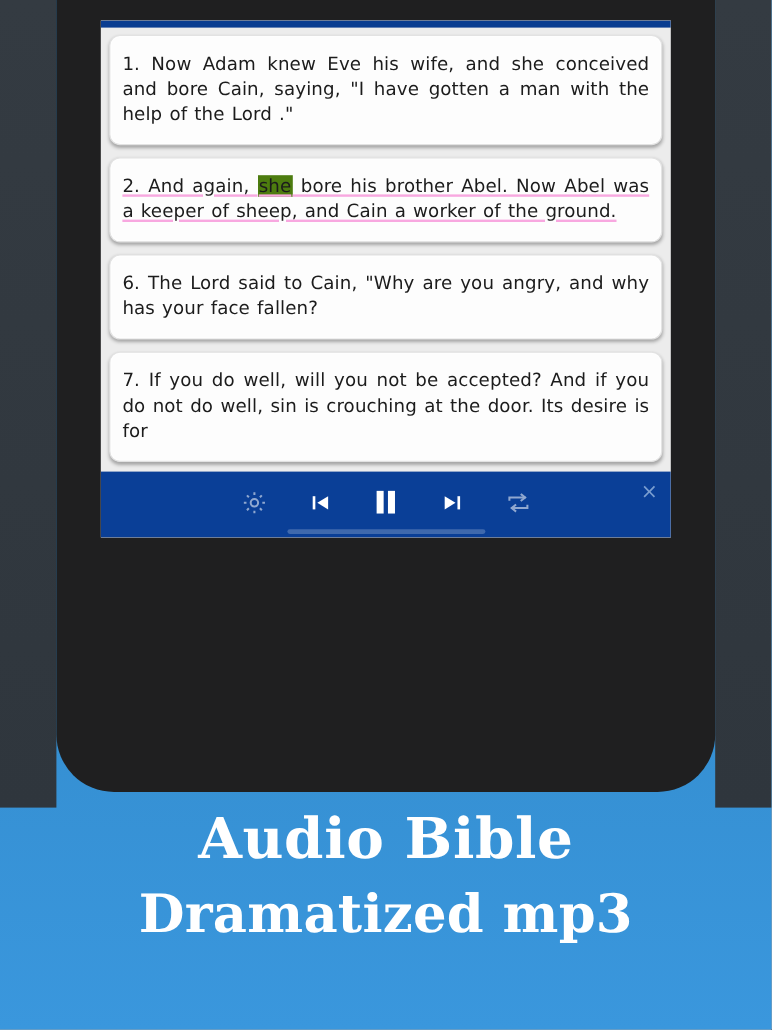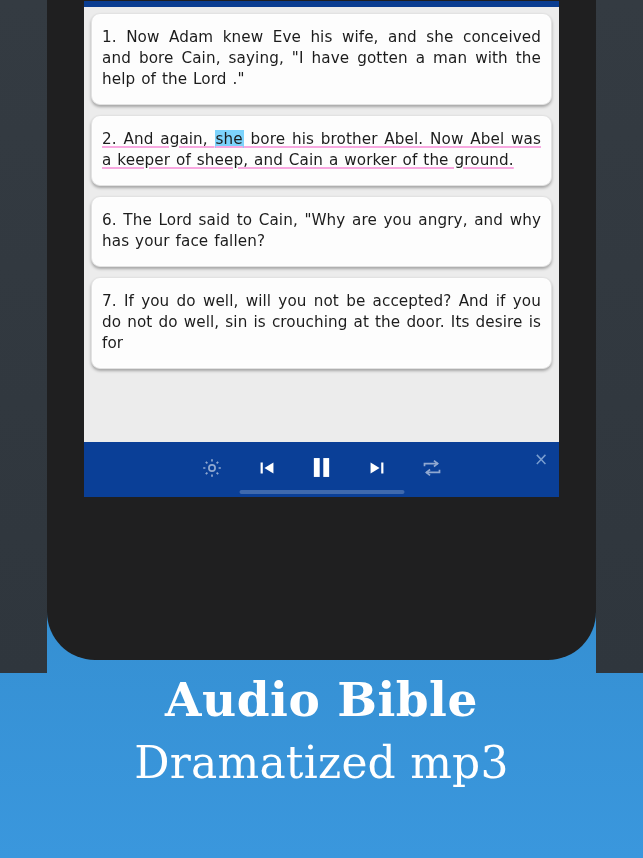--- a/index.html
+++ b/index.html
@@ -22,22 +22,22 @@
   .device-frame {
     position:absolute; left:47px; top:-40px;
     width:549px; height:700px;
     background:#1f1f20;
     border-bottom-left-radius:48px;
     border-bottom-right-radius:48px;
   }
 
   
   .screen {
-    position:absolute; left:84px; top:1px;
-    width:475px; height:496px;
+    position:absolute; left:84px; top:17px;
+    width:475px; height:431px;
     background:#ececec;
     overflow:hidden;
   }
 
   .status-strip {
     position:absolute; left:0; top:0; width:100%; height:6px;
     background:#0a3d91;
   }
 
   .verse-list {
@@ -65,21 +65,21 @@
   }
 
   
   .verse-card.active .verse-text {
     text-decoration:underline;
     text-decoration-color:#f8a8e0;
     text-decoration-thickness:2px;
     text-underline-offset:2px;
   }
   .word-hl {
-    background:#7dd3fc;
+    background:#4d7c0f;
     color:#1c1c1c;
     padding:0 1px;
   }
 
   
   .player-bar {
     position:absolute; left:0; bottom:0; width:100%; height:55px;
     background:#0a3f97;
     display:flex; align-items:center; justify-content:center;
   }
@@ -115,21 +115,21 @@
   }
   .promo-title {
     font-family:"DejaVu Serif", serif;
     font-weight:bold;
     font-size:47px;
     line-height:56px;
     letter-spacing:0.5px;
   }
   .promo-sub {
     font-family:"DejaVu Serif", serif;
-    font-weight:normal;
+    font-weight:bold;
     font-size:44px;
     line-height:58px;
     margin-top:6px;
     letter-spacing:0.2px;
   }
 </style>
 </head>
 <body>
 
 <div class="side-strip left"></div>

